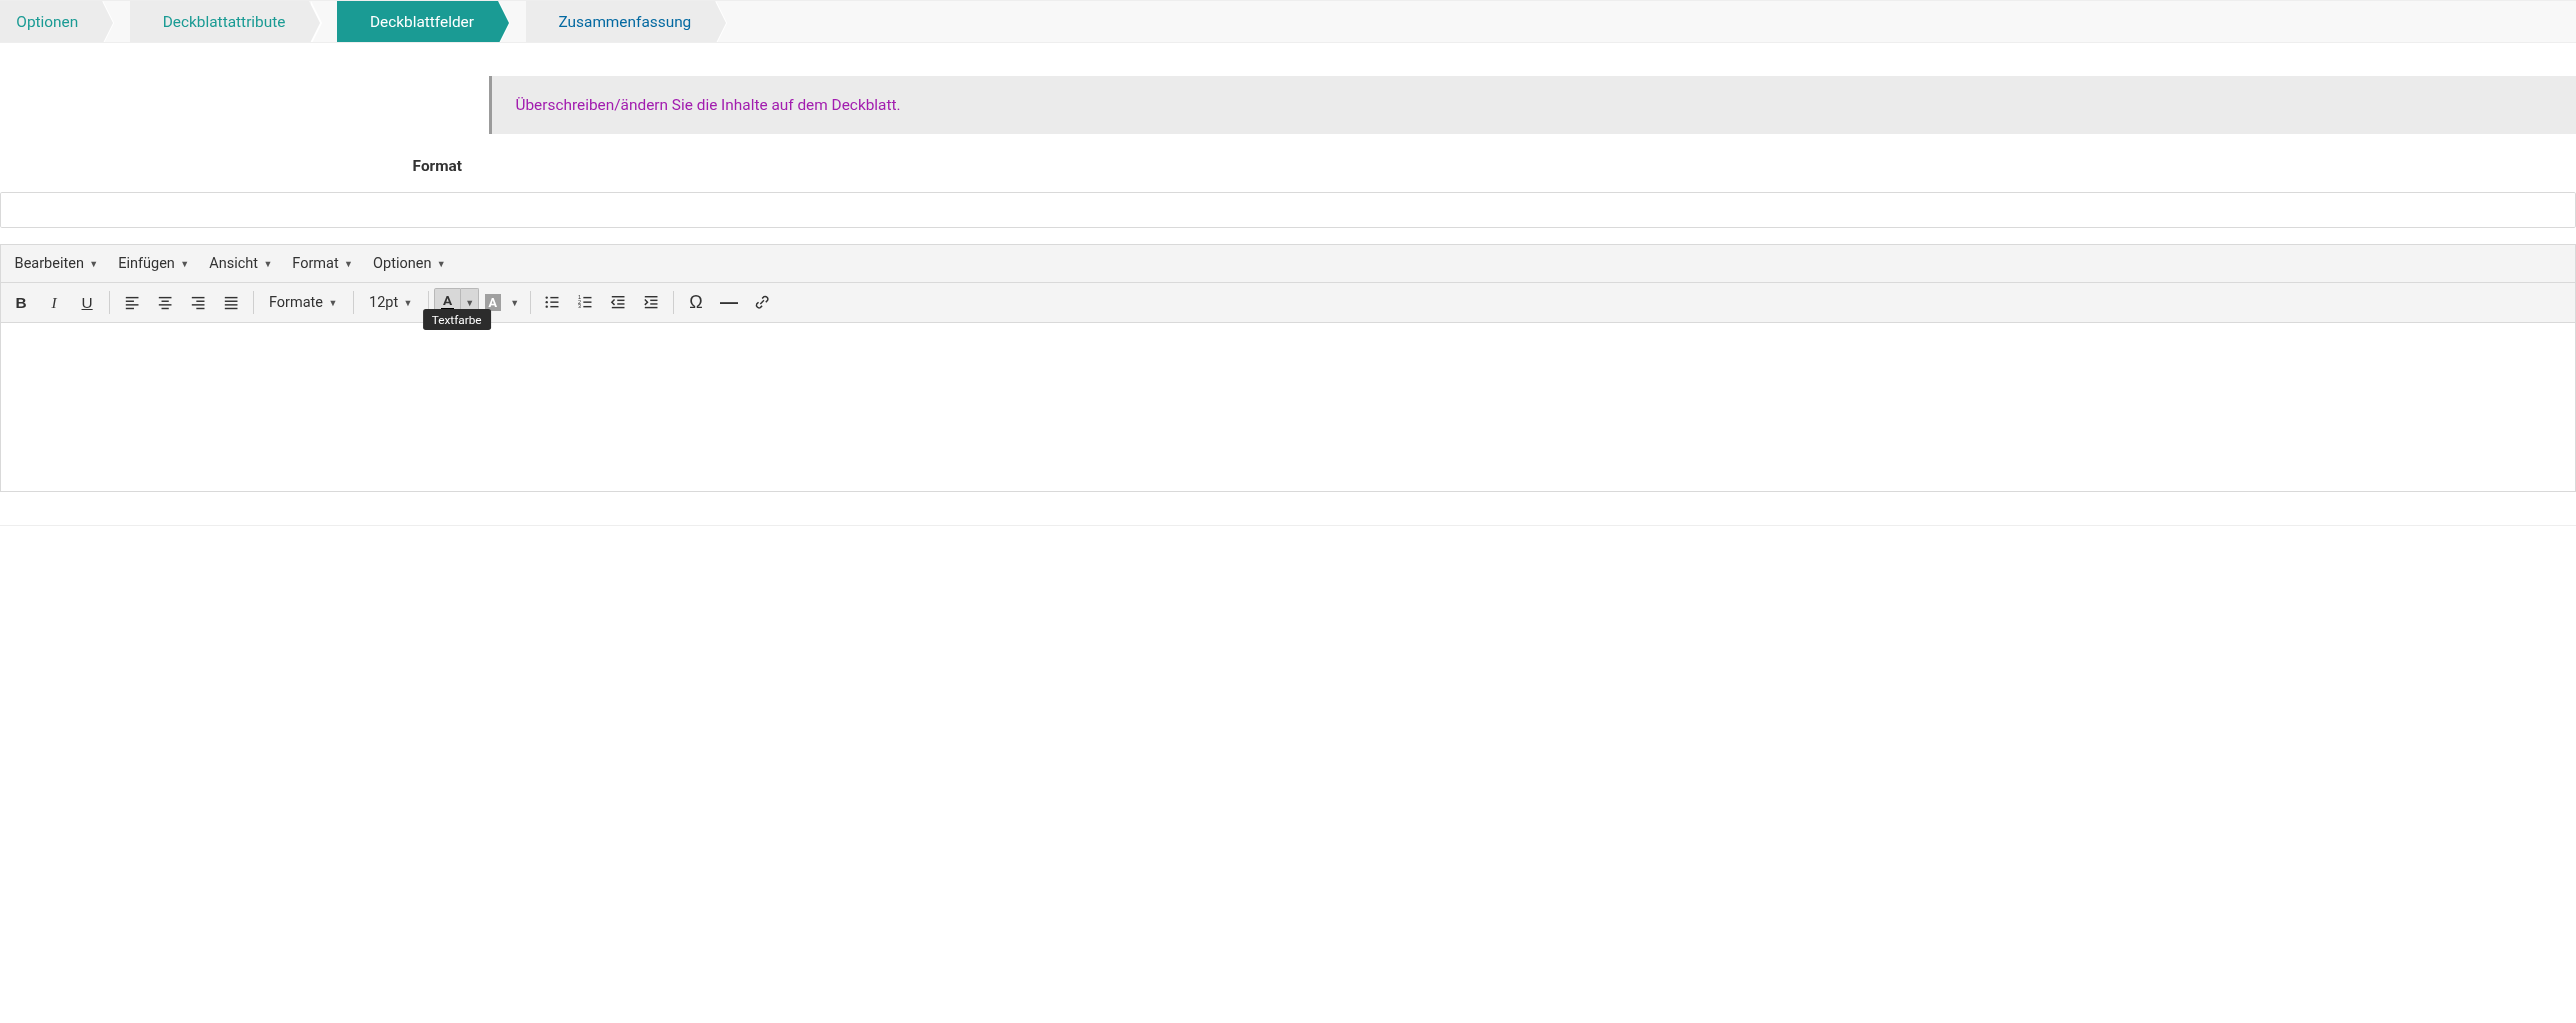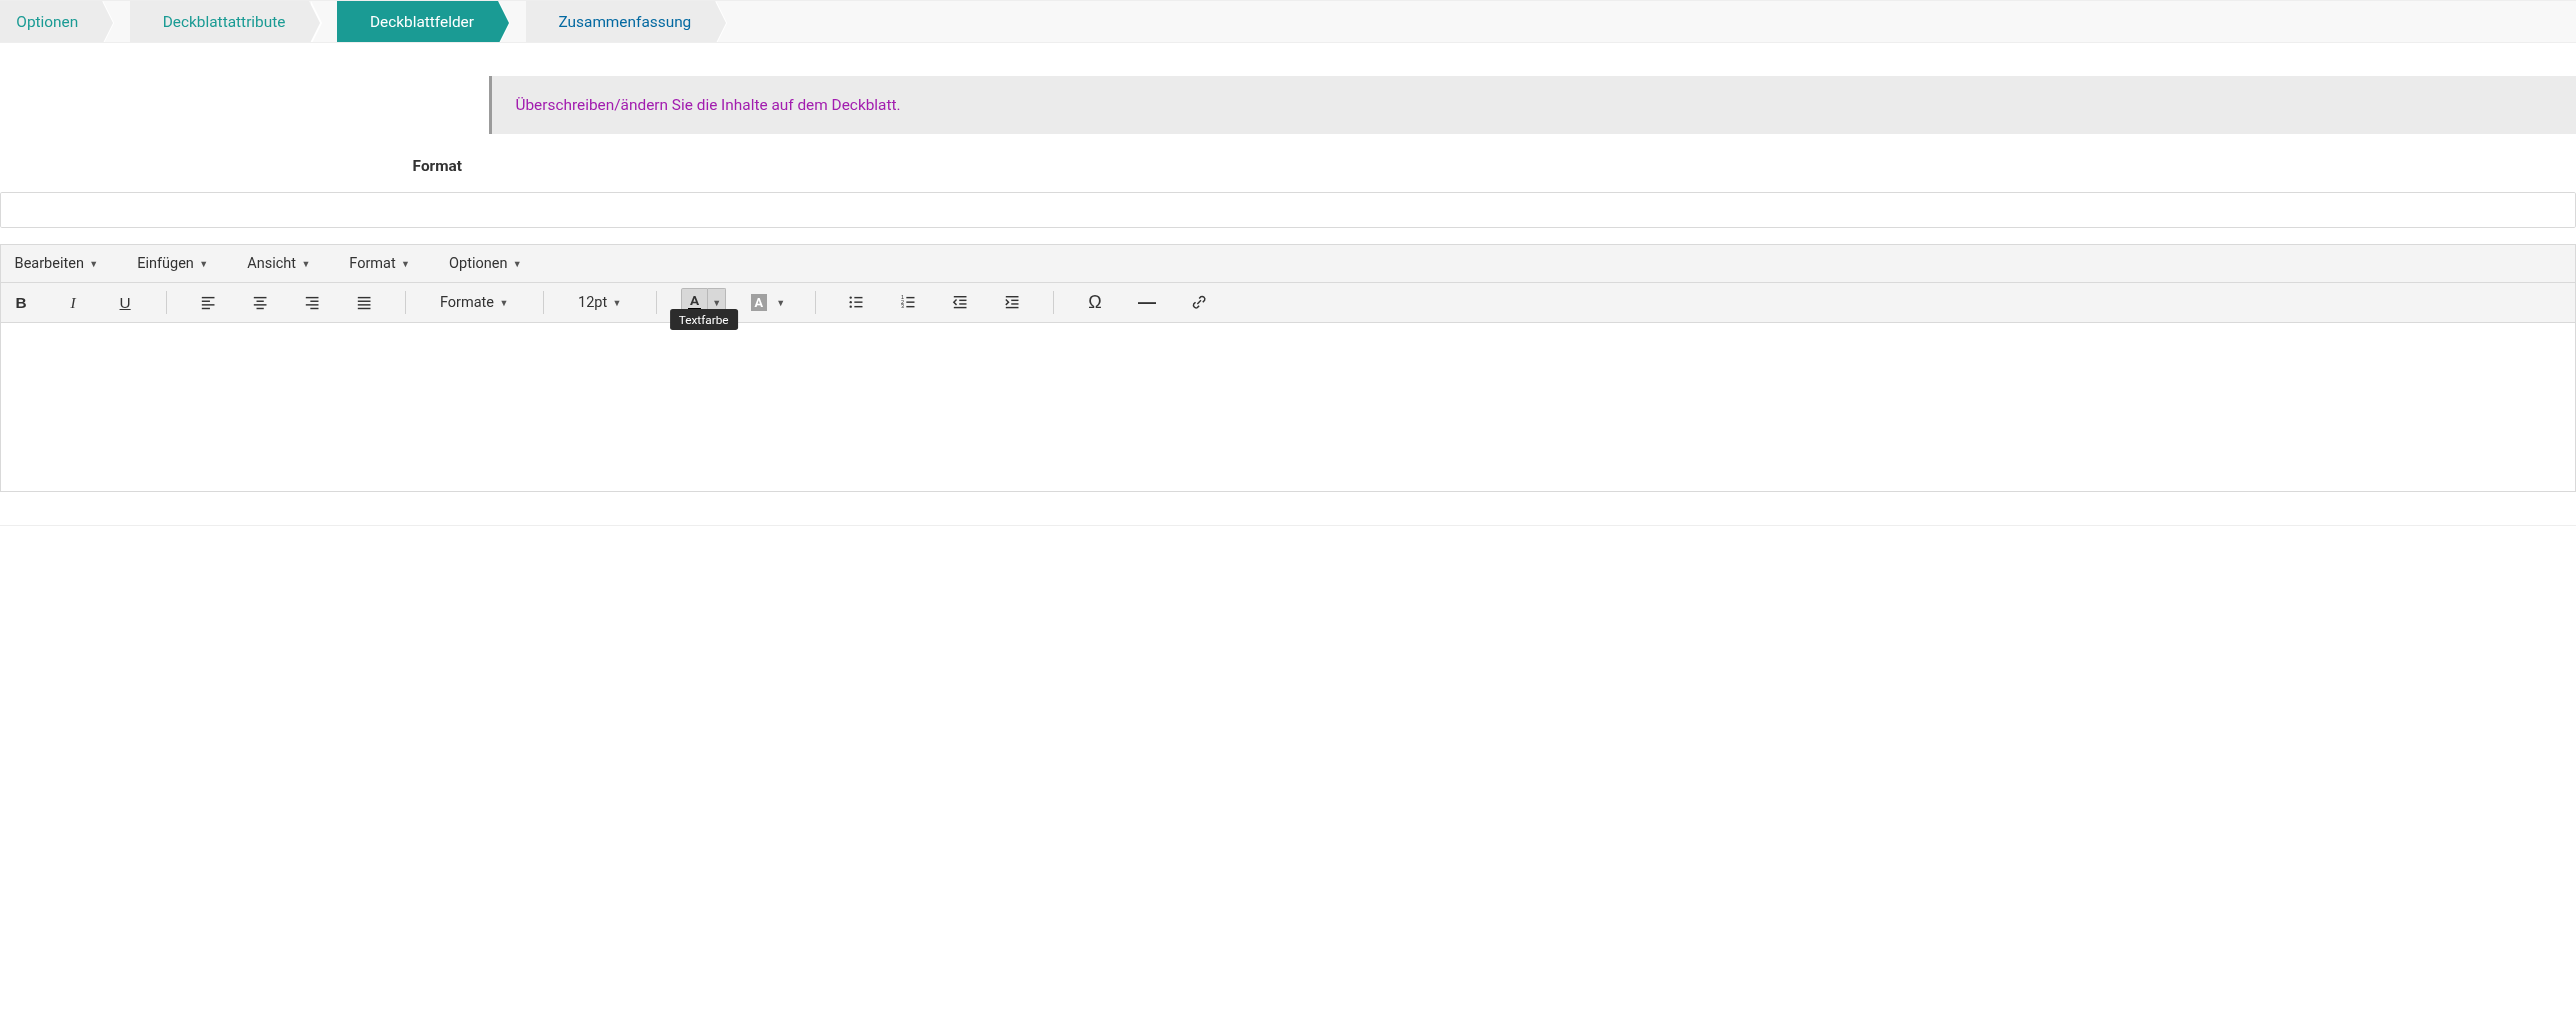--- a/index.html
+++ b/index.html
@@ -109,21 +109,21 @@
     border: 0.9px solid #d9d9d9;
     width: 100%;
   }
   .editor-menubar, .editor-toolbar {
     display: flex;
     align-items: center;
     background: #f4f4f4;
     border-bottom: 0.9px solid #d9d9d9;
     padding: 3.6px 3.6px;
     flex-wrap: nowrap;
-    gap: 19px;
+    gap: 0;
   }
   .editor-menubar { height: 38px; }
   .editor-toolbar { height: 40px; }
   .menu-item, .tool-btn, .tool-combo {
     display: inline-flex;
     align-items: center;
     justify-content: center;
     height: 29px;
     padding: 0 9px;
     font-size: 14.5px;

